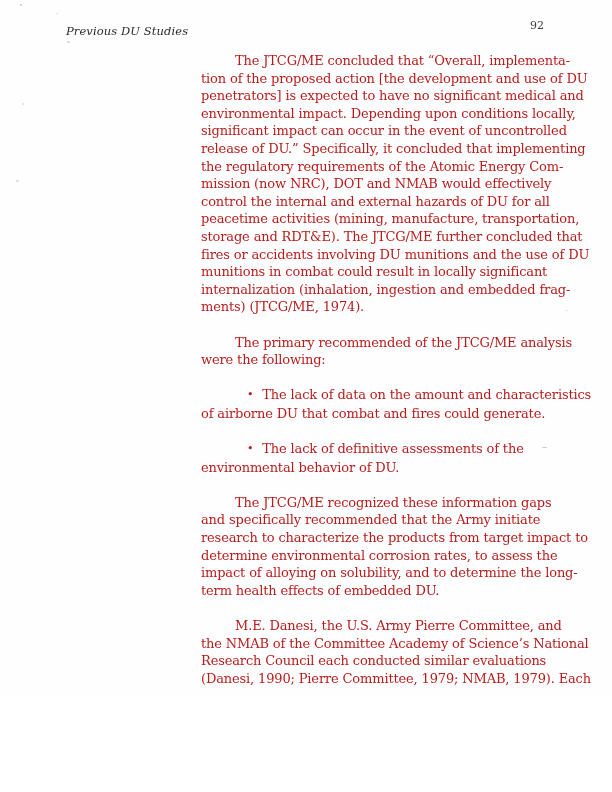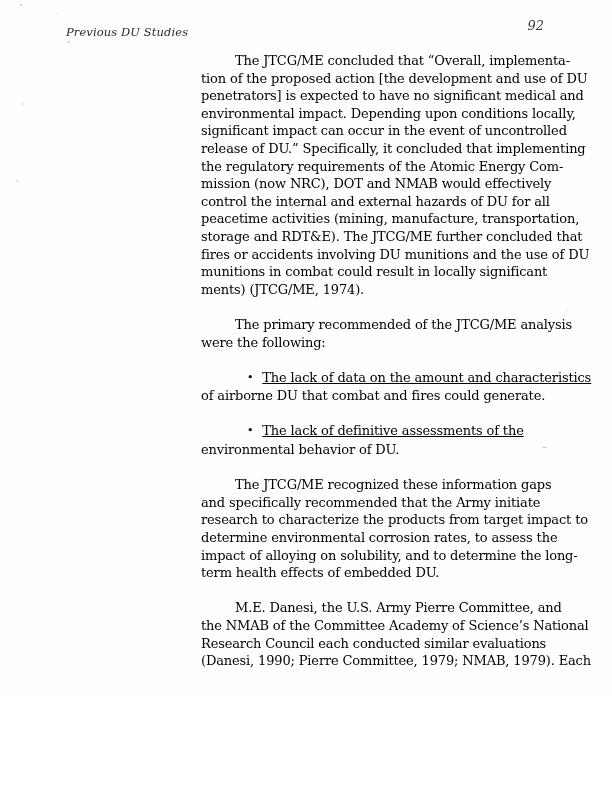--- a/index.html
+++ b/index.html
@@ -26,49 +26,47 @@
     justify-content: space-between;
     align-items: baseline;
   }
   .running-title {
     font-style: italic;
     font-size: 11.5px;
     letter-spacing: 0.1px;
     color: #2a2a2a;
   }
   .page-number {
-    font-style: italic;
-    font-size: 13px;
+    font-size: 11px;
     color: #3a3a3a;
     position: relative;
     top: -6px;
   }
   
   .body-col {
     position: absolute;
     left: 201px;
     top: 52px;
     width: 349px;
     font-size: 13px;
     line-height: 17.6px;
     letter-spacing: -0.15px;
-    color: #000000;
+    color: #b91c1c;
   }
   .para {
     margin: 0 0 17.6px 0;
   }
   .line {
     white-space: pre;
   }
   .para .line.first {
     padding-left: 34px;
   }
   .para.bullet .line.first {
     padding-left: 46px;
-    text-decoration: underline;
   }
   .bullet-marker {
     display: inline-block;
     font-size: 11px;
     padding-right: 9px;
     position: relative;
     top: -1px;
   }
   
   .speck {
@@ -103,20 +101,21 @@
         <div class="line">environmental impact. Depending upon conditions locally,</div>
         <div class="line">significant impact can occur in the event of uncontrolled</div>
         <div class="line">release of DU.” Specifically, it concluded that implementing</div>
         <div class="line">the regulatory requirements of the Atomic Energy Com-</div>
         <div class="line">mission (now NRC), DOT and NMAB would effectively</div>
         <div class="line">control the internal and external hazards of DU for all</div>
         <div class="line">peacetime activities (mining, manufacture, transportation,</div>
         <div class="line">storage and RDT&amp;E). The JTCG/ME further concluded that</div>
         <div class="line">fires or accidents involving DU munitions and the use of DU</div>
         <div class="line">munitions in combat could result in locally significant</div>
+        <div class="line">internalization (inhalation, ingestion and embedded frag-</div>
         <div class="line">ments) (JTCG/ME, 1974).</div>
       </div>
       <div class="para">
         <div class="line first">The primary recommended of the JTCG/ME analysis</div>
         <div class="line">were the following:</div>
       </div>
       <div class="para bullet">
         <div class="line first"><span class="bullet-marker">•</span><span>The lack of data on the amount and characteristics</span></div>
         <div class="line">of airborne DU that combat and fires could generate.</div>
       </div>

